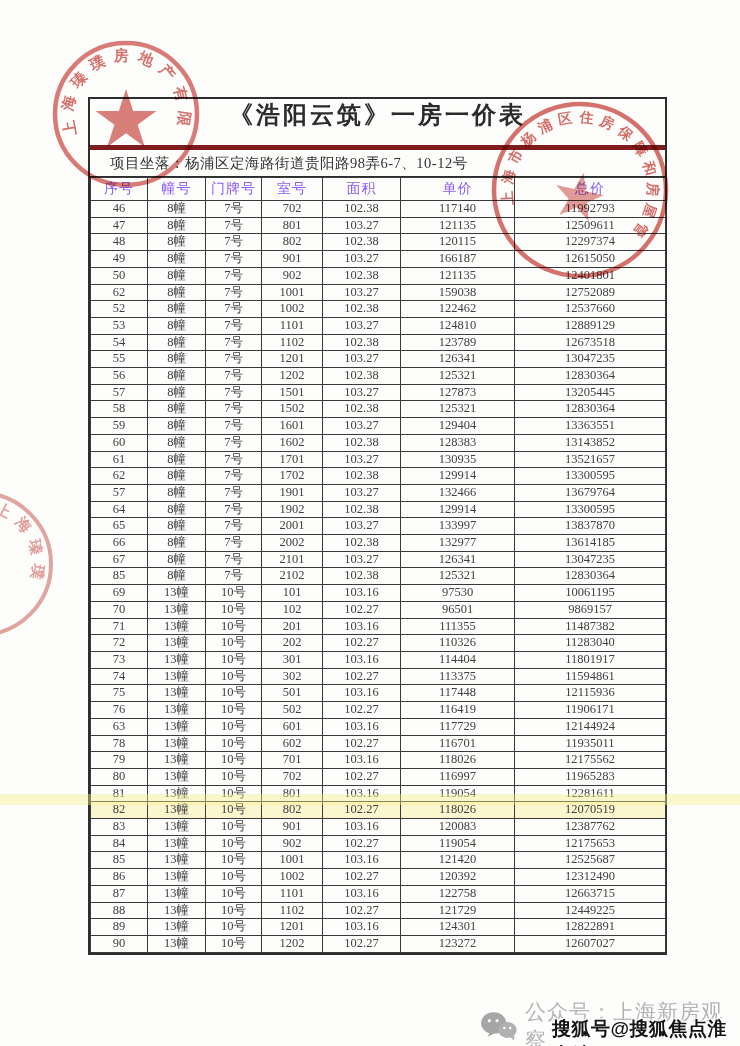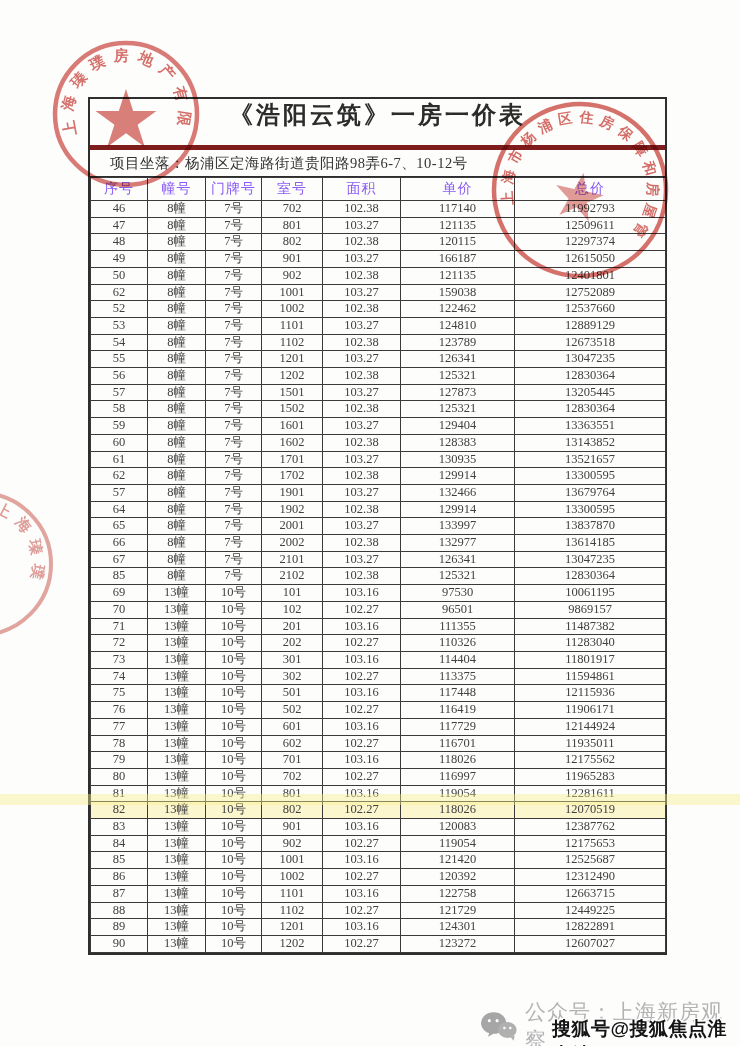--- a/index.html
+++ b/index.html
@@ -369,21 +369,21 @@
         <tr>
           <td>76</td>
           <td>13幢</td>
           <td>10号</td>
           <td>502</td>
           <td>102.27</td>
           <td>116419</td>
           <td>11906171</td>
         </tr>
         <tr>
-          <td>77</td>
+          <td>63</td>
           <td>13幢</td>
           <td>10号</td>
           <td>601</td>
           <td>103.16</td>
           <td>117729</td>
           <td>12144924</td>
         </tr>
         <tr>
           <td>78</td>
           <td>13幢</td>

